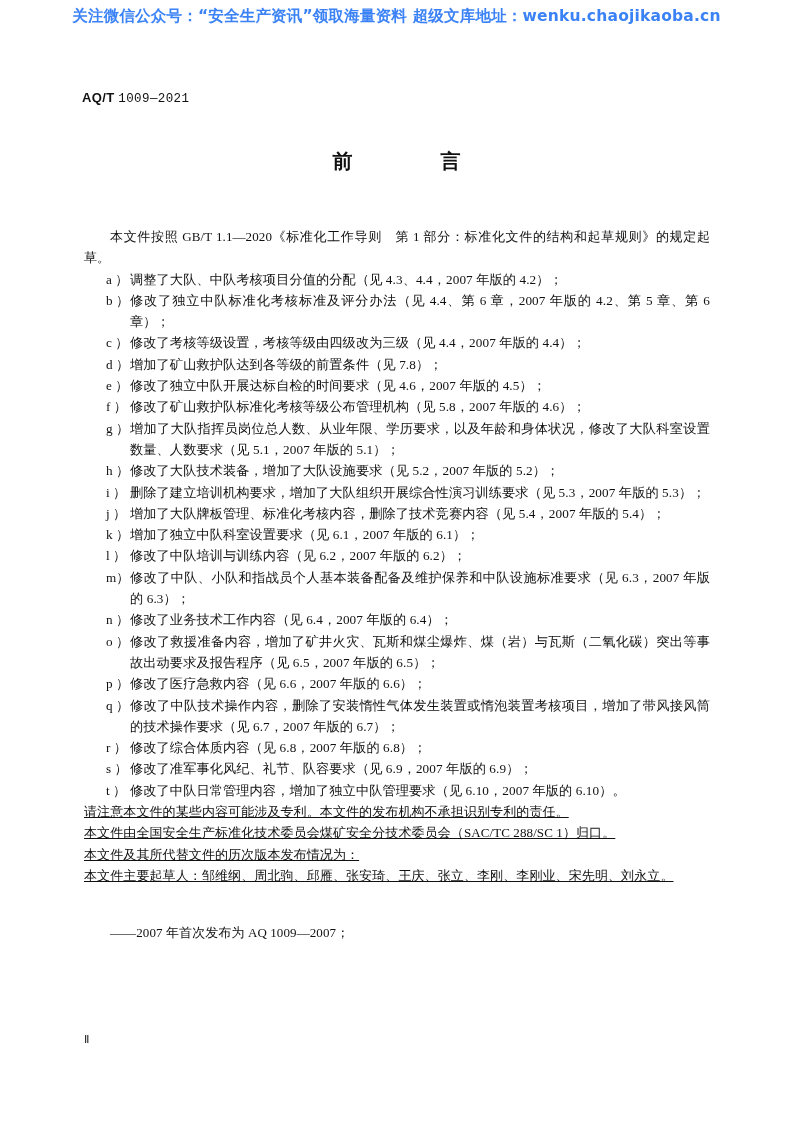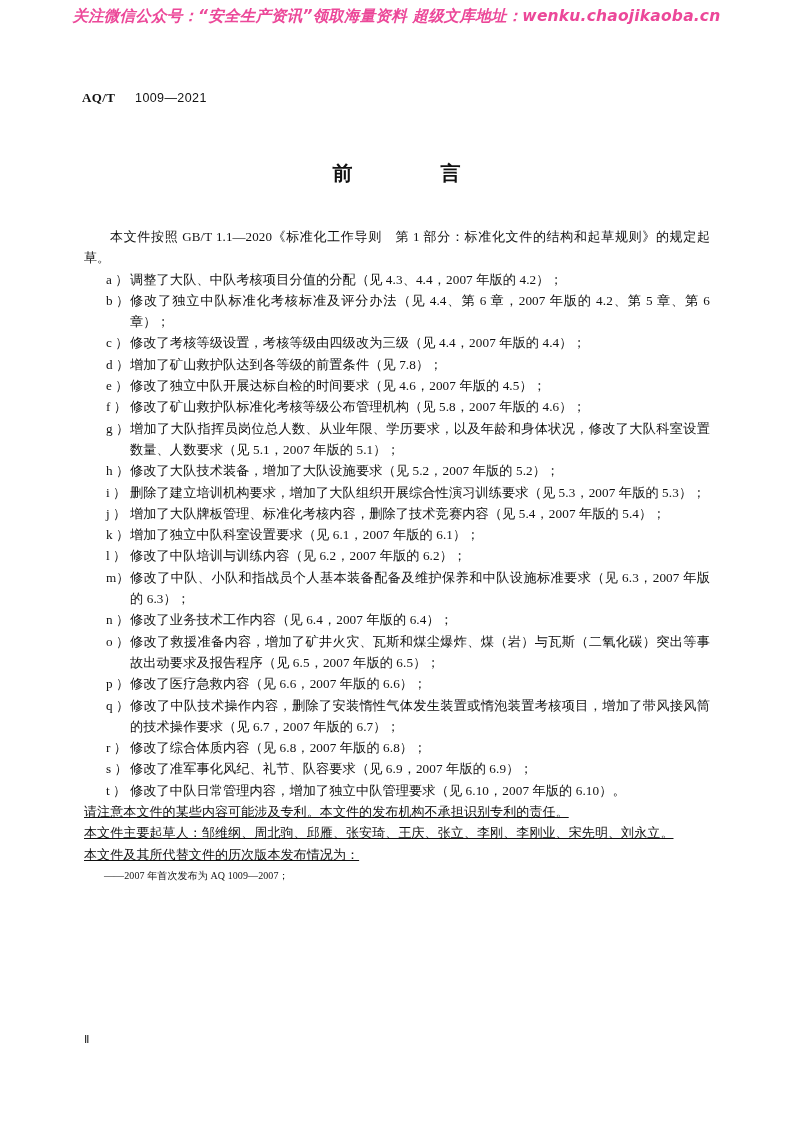--- a/index.html
+++ b/index.html
@@ -41,33 +41,32 @@
 
   .std-number {
     position: absolute;
     top: 90px;
     left: 82px;
     font-size: 13px;
     letter-spacing: 0.4px;
     white-space: nowrap;
   }
   .std-number .sn-alpha {
-    font-family: Liberation Serif, serif;
+    font-family: Liberation Sans, sans-serif;
     font-weight: bold;
   }
   .std-number .sn-digits {
-    font-family: Liberation Sans, sans-serif;
+    font-family: Liberation Mono, monospace;
     font-weight: normal;
     font-size: 12.5px;
-    margin-left: 16px;
   }
 
   .foreword-title {
     position: absolute;
-    top: 160px;
+    top: 148px;
     left: 0;
     width: 793px;
     text-align: center;
     font-family: "DejaVu Sans", "Liberation Sans", sans-serif;
     font-weight: bold;
     font-size: 20px;
     letter-spacing: 16px;
     text-indent: 16px;
   }
 
@@ -115,41 +114,42 @@
   }
   .item-text {
     flex: 1 1 auto;
     text-align: justify;
     text-justify: inter-ideograph;
     letter-spacing: 0.1px;
   }
 
   
   .dash-row {
-    font-size: 10px;
+    font-size: 13px;
     line-height: 21.3px;
     padding-left: 2em;
     letter-spacing: 0.1px;
+    margin-top: 36px;
   }
 
   .page-number {
     position: absolute;
     left: 84px;
     top: 1033px;
     font-size: 11px;
     font-family: "Liberation Serif", serif;
     color: #222;
   }
 </style>
 </head>
 <body>
 
 <div class="page">
 
-  <div class="promo-banner" style="color: #ec4899; font-style: italic;">关注微信公众号：“安全生产资讯”领取海量资料  超级文库地址：wenku.chaojikaoba.cn</div>
+  <div class="promo-banner" style="color: #3b82f6;">关注微信公众号：“安全生产资讯”领取海量资料  超级文库地址：wenku.chaojikaoba.cn</div>
 
   <div class="std-number">
     <span class="sn-alpha">AQ/T</span>
     <span class="sn-digits">1009—2021</span>
   </div>
 
   <div class="foreword-title">前　　言</div>
 
   <div class="body-block">
 
@@ -232,22 +232,23 @@
         <span class="item-marker">s ）</span>
         <span class="item-text">修改了准军事化风纪、礼节、队容要求（见 6.9，2007 年版的 6.9）；</span>
       </li>
       <li class="item-row">
         <span class="item-marker">t ）</span>
         <span class="item-text">修改了中队日常管理内容，增加了独立中队管理要求（见 6.10，2007 年版的 6.10）。</span>
       </li>
     </ul>
 
     <p class="para noindent">请注意本文件的某些内容可能涉及专利。本文件的发布机构不承担识别专利的责任。</p>
+    <p class="para noindent">本文件由全国安全生产标准化技术委员会煤矿安全分技术委员会（SAC/TC 288/SC 1）归口。</p>
+    <p class="para noindent">本文件及其所代替文件的历次版本发布情况为：</p>
     <p class="para noindent">本文件主要起草人：邹维纲、周北驹、邱雁、张安琦、王庆、张立、李刚、李刚业、宋先明、刘永立。</p>
-    <p class="para noindent">本文件及其所代替文件的历次版本发布情况为：</p>
 
     <div class="dash-row">——2007 年首次发布为 AQ 1009—2007；</div>
 
   </div>
 
   <div class="page-number">Ⅱ</div>
 
 </div>
 
 </body></html>

